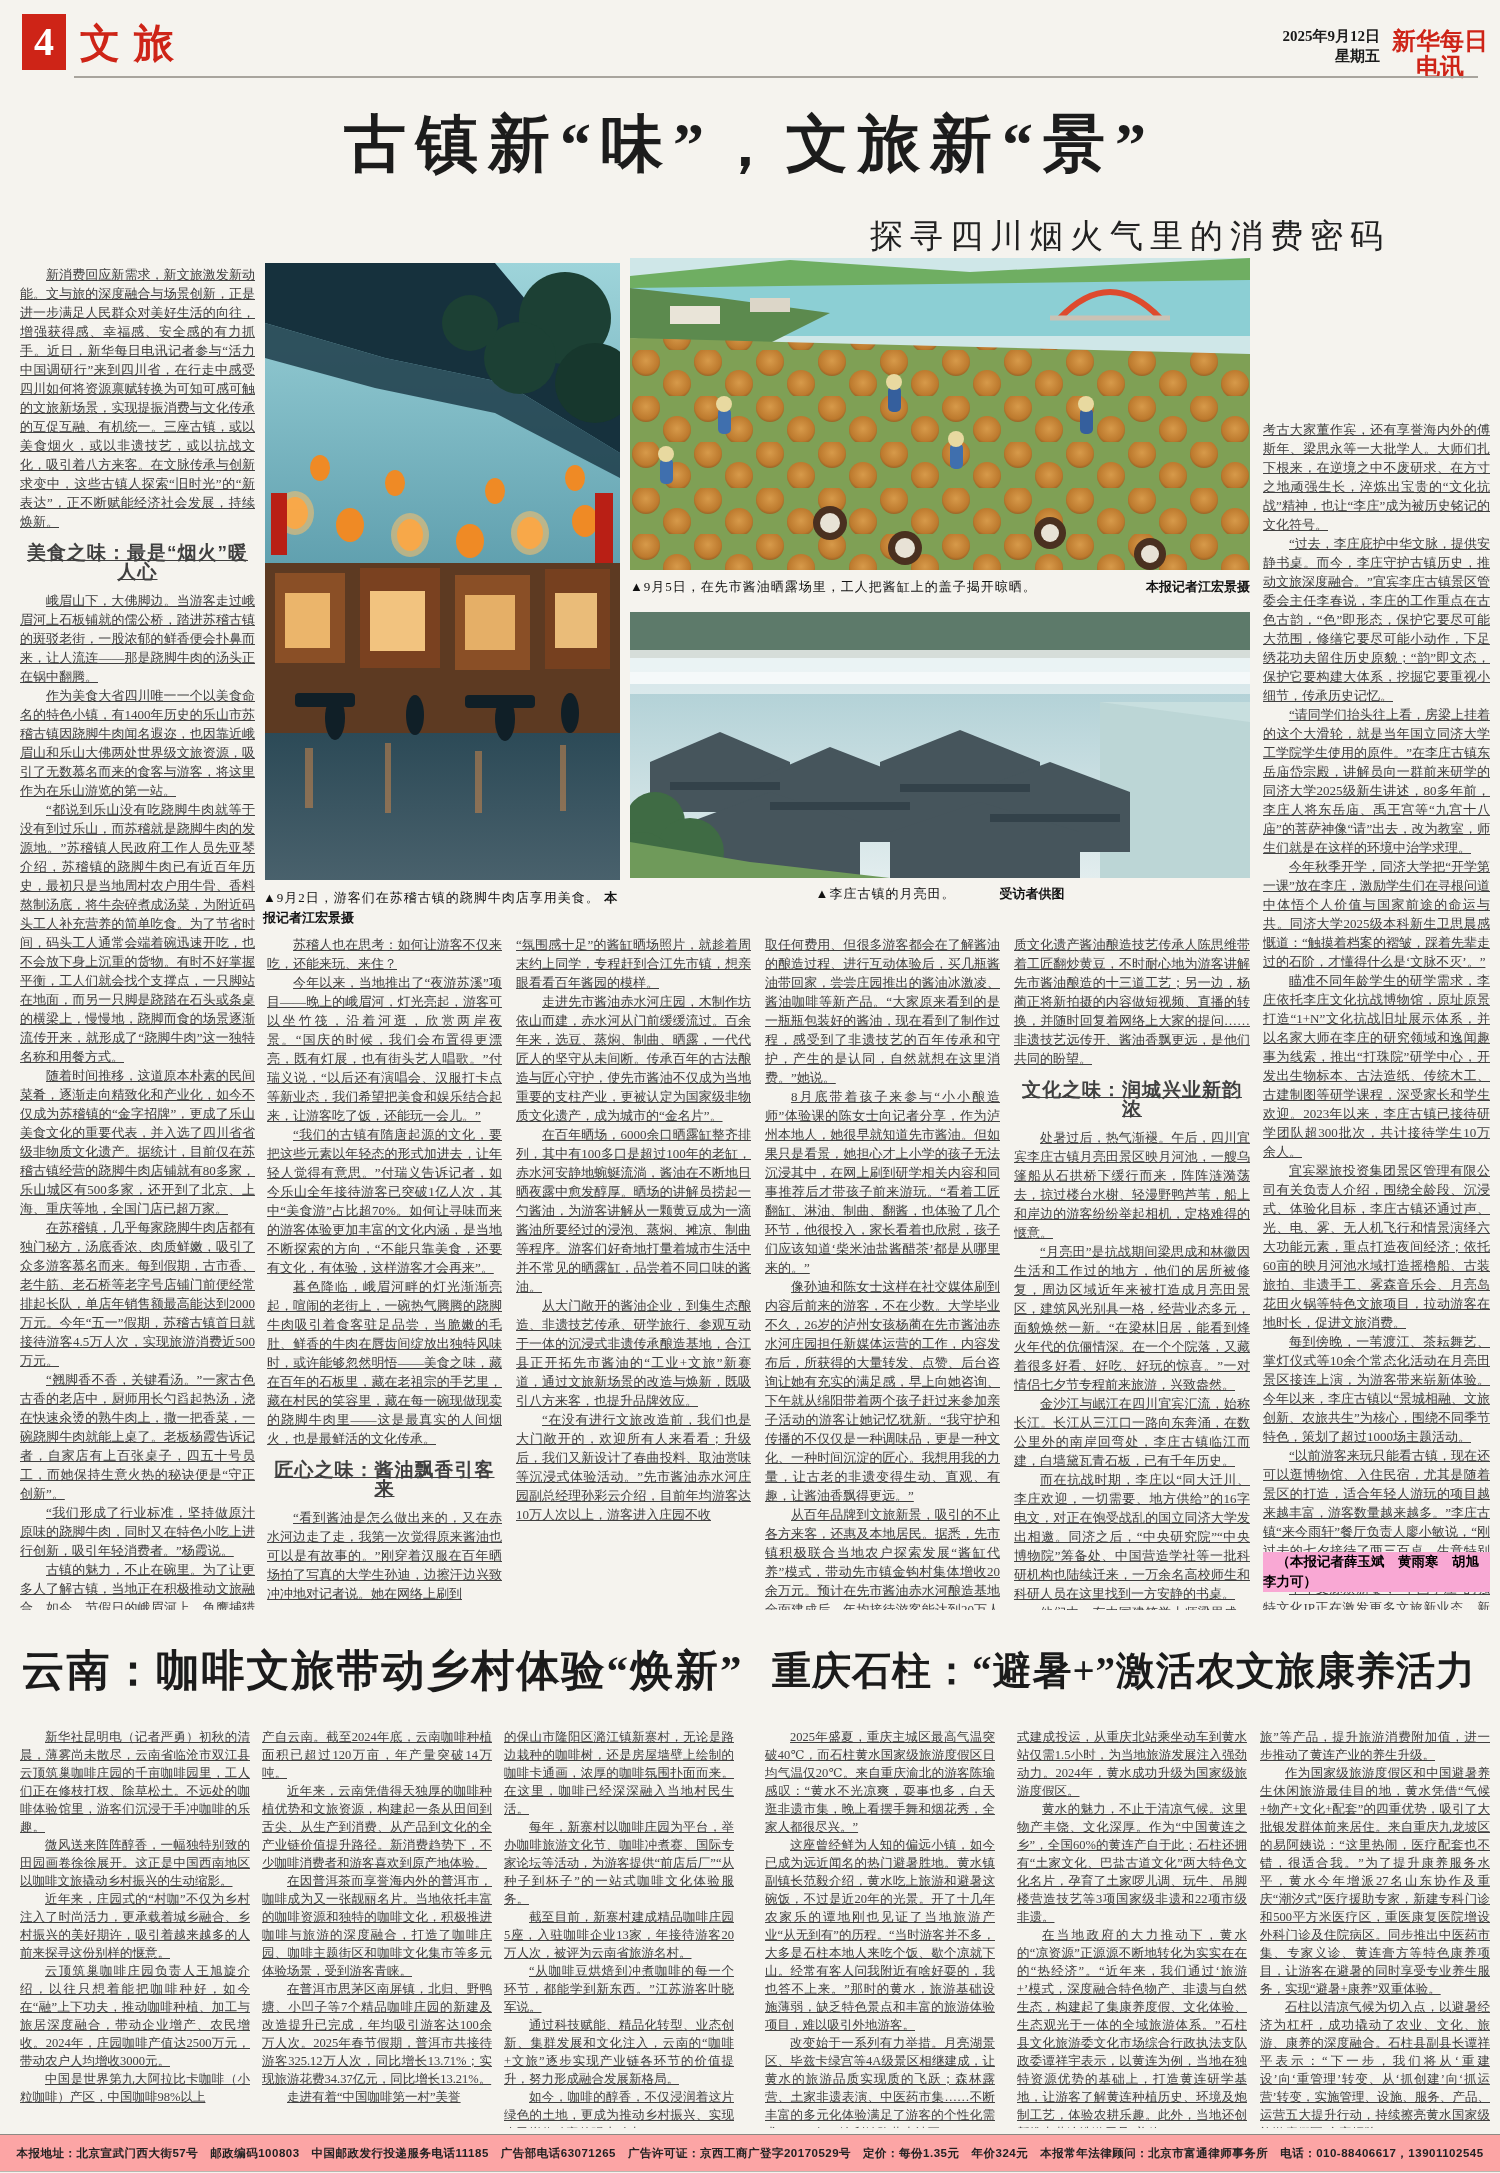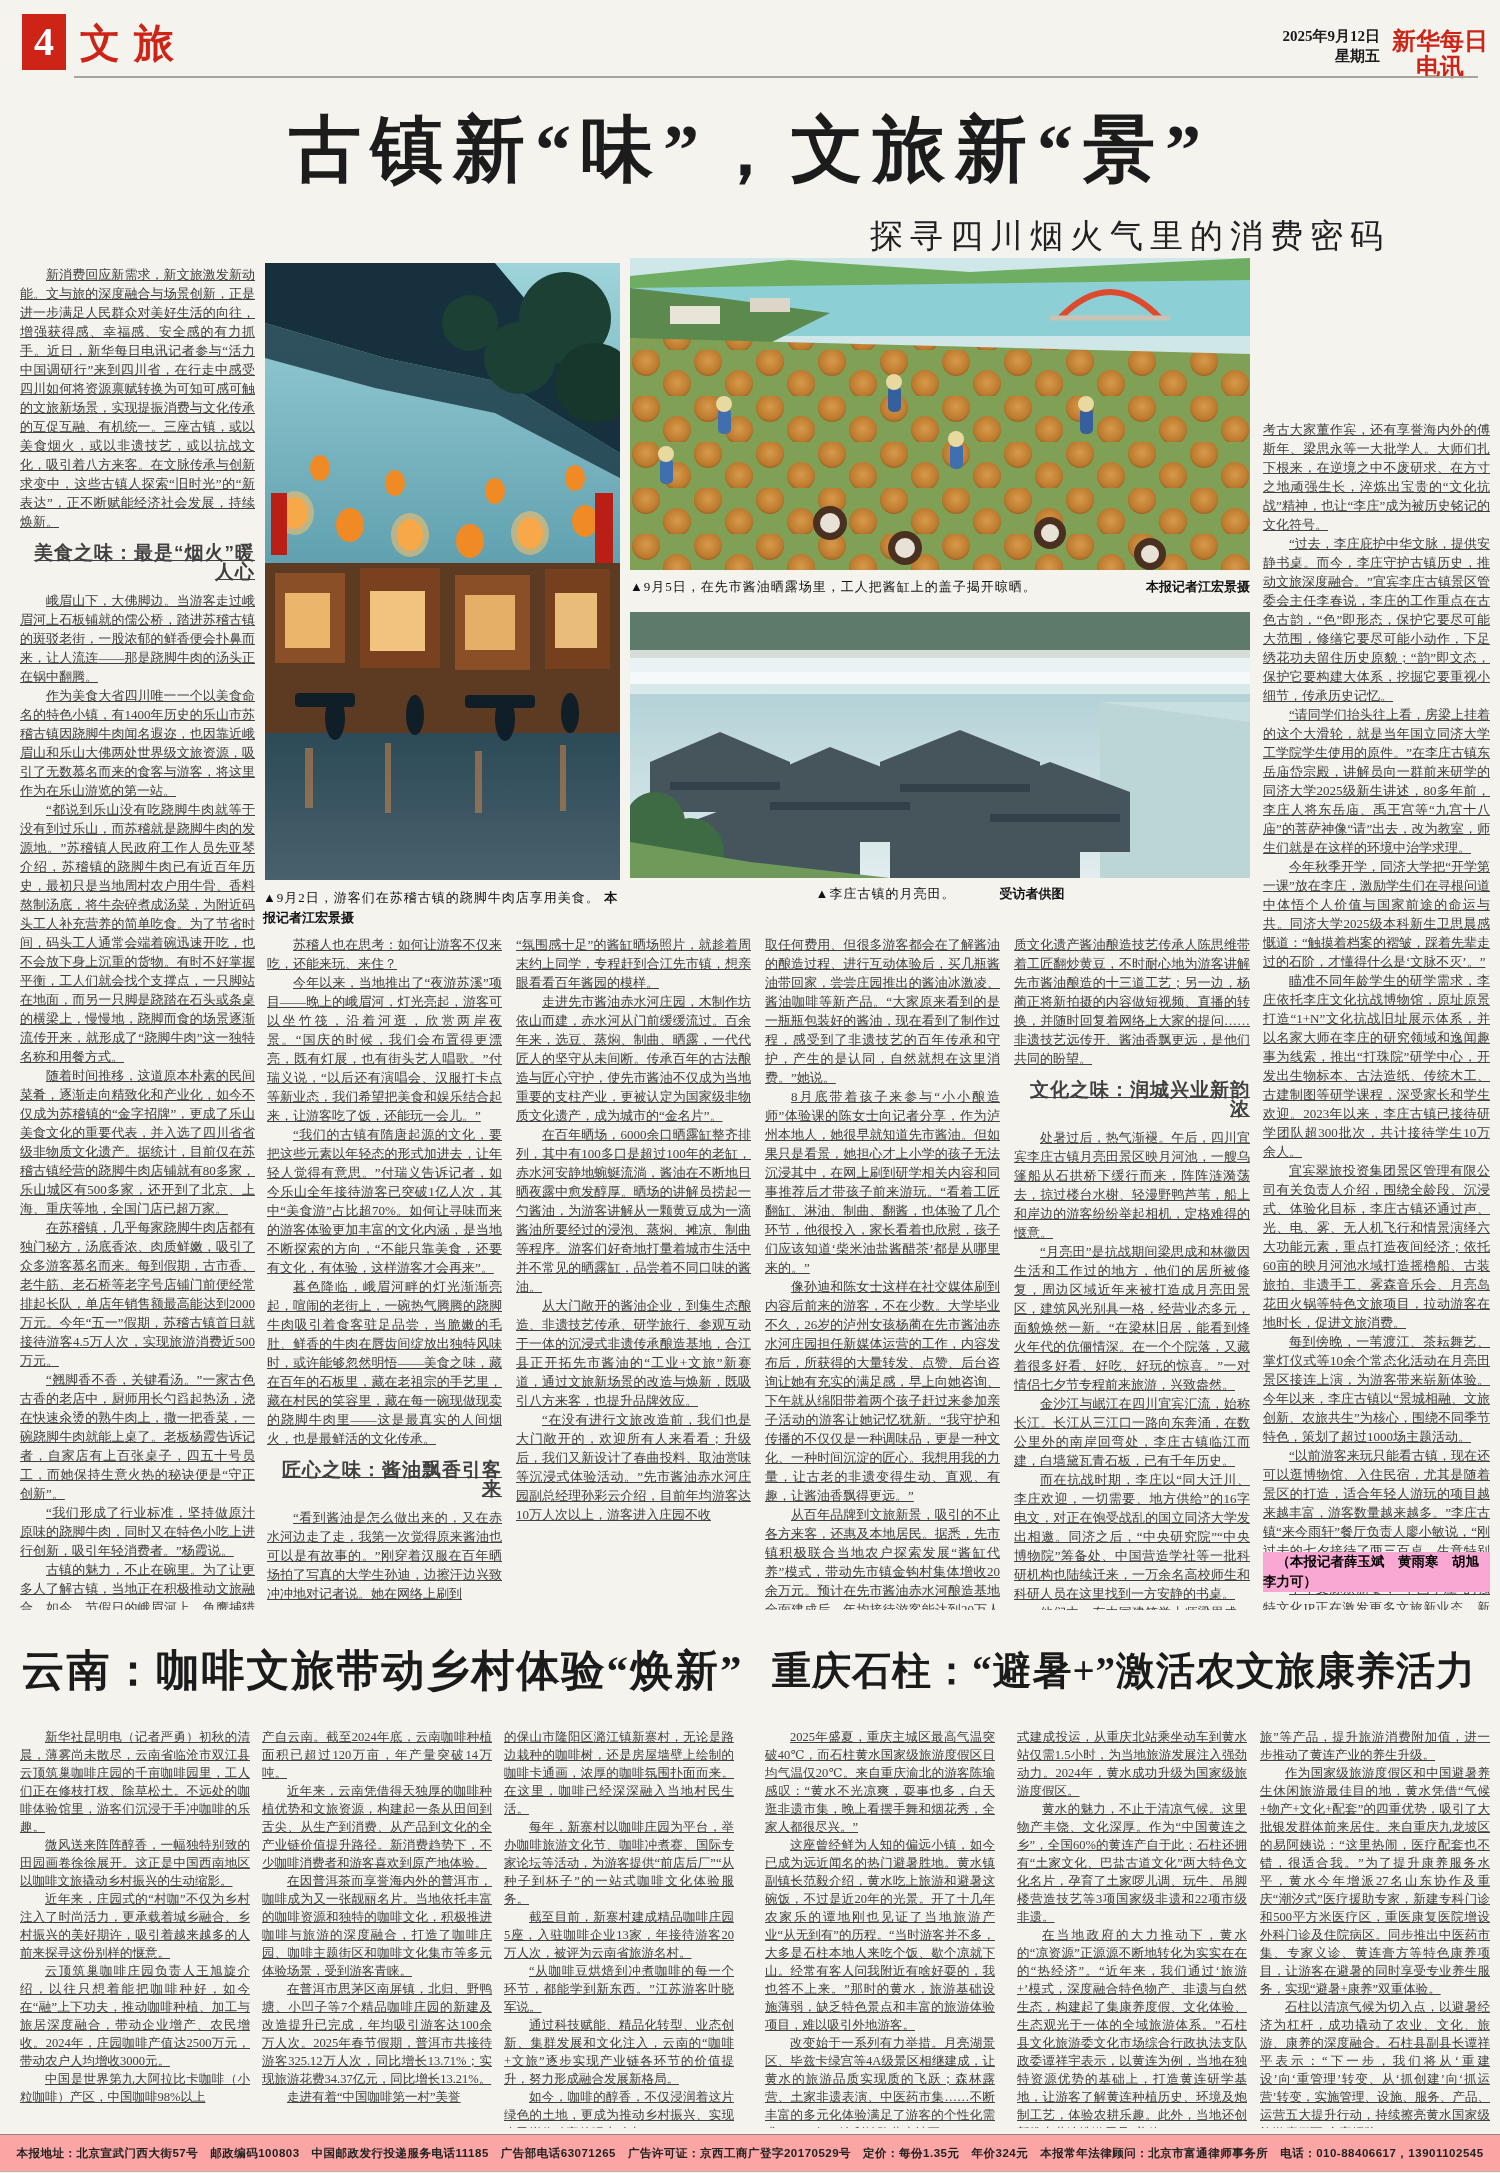--- a/index.html
+++ b/index.html
@@ -8,30 +8,30 @@
   .abs{position:absolute;}
   
   #pagenum{left:22px;top:14px;width:44px;height:56px;background:#ce2417;color:#fff;
     font-weight:bold;font-size:40px;text-align:center;line-height:56px;}
   #section-label{left:80px;top:16px;color:#ce2417;font-size:40px;font-weight:bold;letter-spacing:14px;}
   #header-rule{left:74px;top:76px;width:1404px;height:2px;background:#a8a49d;}
   #date-block{left:1230px;top:26px;width:150px;text-align:right;font-weight:bold;font-size:15px;line-height:20px;color:#1a1a1a;}
   #masthead{left:1390px;top:28px;width:100px;color:#ce2417;font-weight:bold;font-size:24px;line-height:26px;
     font-family:"Liberation Serif",serif;text-align:center;letter-spacing:0px;}
   
-  #main-headline{left:0;top:102px;width:1500px;text-align:center;font-size:72px;font-weight:900;
+  #main-headline{left:0;top:102px;width:1500px;text-align:center;font-size:62px;font-weight:900;
     color:#1c1c1c;letter-spacing:10px;font-family:"Liberation Serif",serif;}
   #subtitle{left:0;top:214px;width:1390px;text-align:right;font-size:33px;color:#222;
     letter-spacing:7px;font-family:"Liberation Sans",sans-serif;}
   
   .col{font-size:13px;line-height:19px;color:#404040;text-align:justify;overflow:hidden;text-decoration:underline;}
   .col .para{margin:0;text-indent:2em;}
   .col .para.cont{text-indent:0;}
   .sec-head{font-family:"Liberation Sans",sans-serif;font-weight:bold;font-size:19px;
-    text-align:right;margin:12px 0 10px 0;letter-spacing:1px;}
+    text-align:center;margin:12px 0 10px 0;letter-spacing:1px;}
   #col1{left:20px;top:265px;width:235px;height:1345px;}
   #col2{left:267px;top:935px;width:235px;height:675px;}
   #col3{left:516px;top:935px;width:235px;height:675px;}
   #col4{left:765px;top:935px;width:235px;height:675px;}
   #col5{left:1014px;top:935px;width:236px;height:675px;}
   #col6{left:1263px;top:420px;width:227px;height:1190px;}
   #lead-byline{left:1263px;top:1552px;width:227px;background:#f9a8d4;font-size:13.5px;
     line-height:20px;font-weight:bold;text-align:left;text-indent:1em;}
   
   .photo{display:block;}

